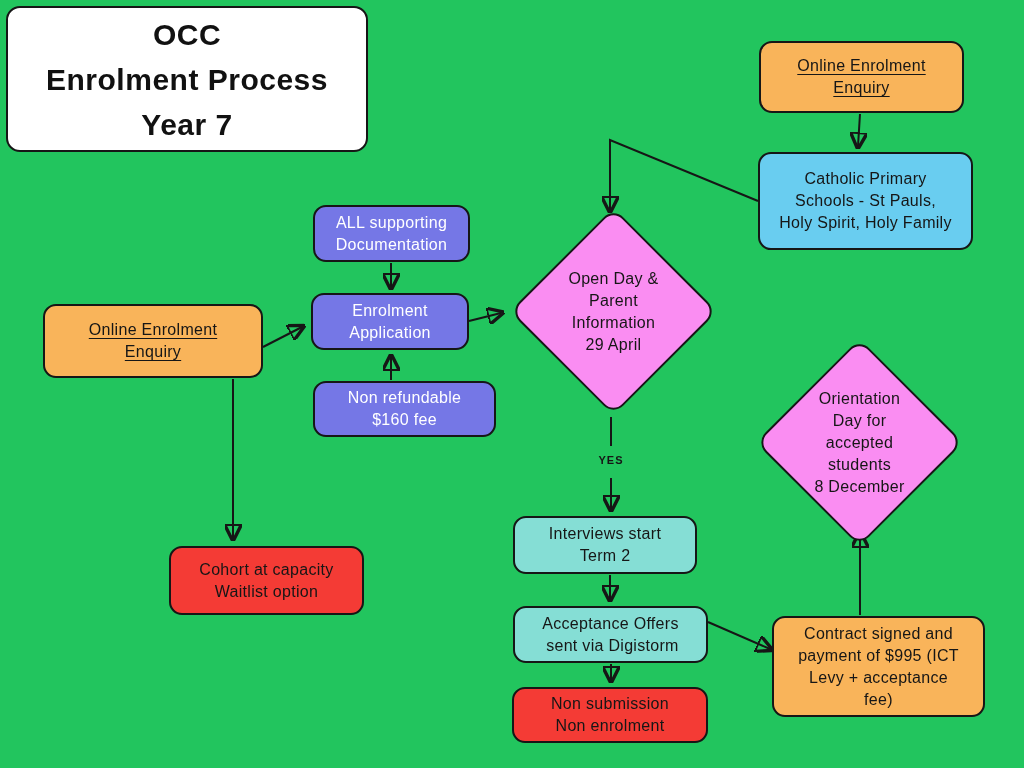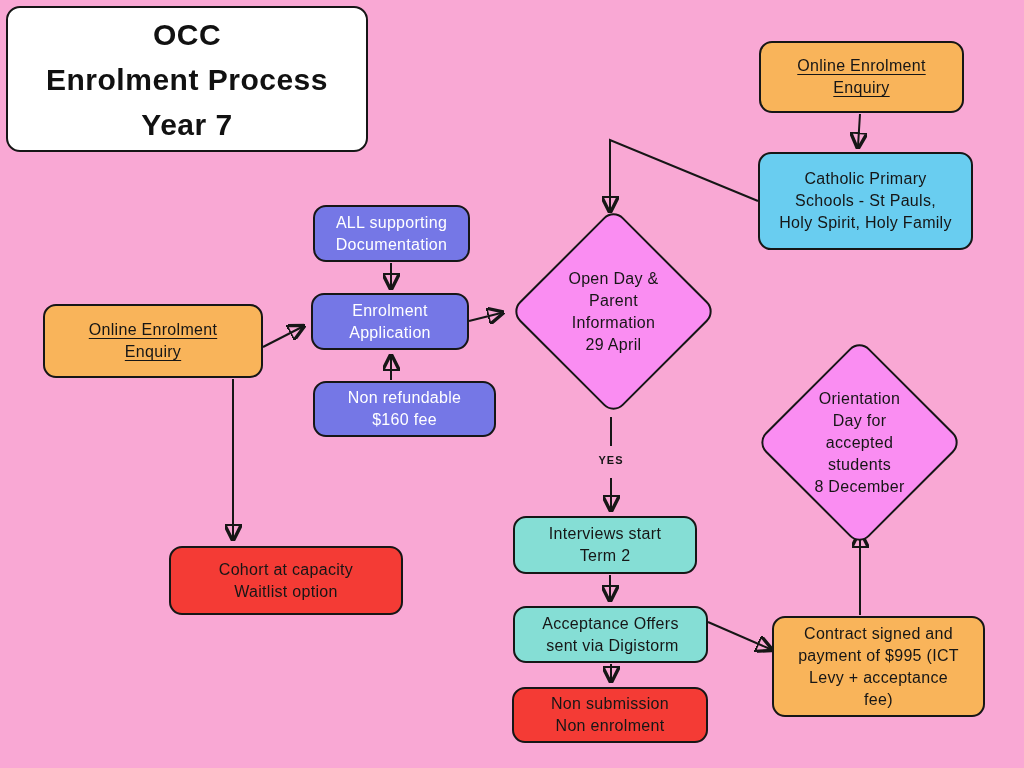--- a/index.html
+++ b/index.html
@@ -1,19 +1,19 @@
 <!DOCTYPE html>
 <html><head>
 <meta charset="utf-8">
 <style>
   html,body{margin:0;padding:0;}
   body{font-family:"Liberation Sans","DejaVu Sans",sans-serif;}
   #canvas{
     position:relative;width:1024px;height:768px;overflow:hidden;
-    background:#f9a8d4;
+    background:#22c55e;
   }
   .node{
     position:absolute;box-sizing:border-box;
     border:2px solid #161616;border-radius:13px;
     display:flex;align-items:center;justify-content:center;
     text-align:center;
   }
   .node-text{
     white-space:pre-line;font-size:16px;line-height:22px;
     color:#161616;letter-spacing:0.3px;
@@ -128,21 +128,21 @@
   <div class="node" style="left: 513px; top: 606px; width: 195px; height: 57px; background-color: rgb(133, 222, 213); text-align: right;">
     <span class="node-text">Acceptance Offers
 sent via Digistorm</span>
   </div>
 
   <div class="node" style="left: 512px; top: 687px; width: 196px; height: 56px; background-color: rgb(244, 59, 53);">
     <span class="node-text">Non submission
 Non enrolment</span>
   </div>
 
-  <div class="node" style="left: 169px; top: 546px; width: 234px; height: 69px; background-color: rgb(244, 59, 53);">
+  <div class="node" style="left: 169px; top: 546px; width: 195px; height: 69px; background-color: rgb(244, 59, 53);">
     <span class="node-text">Cohort at capacity
 Waitlist option</span>
   </div>
 
   <div class="diamond" style="left: 786px; top: 369px; background-color: rgb(250, 141, 242);">
     <span class="diamond-label">Orientation
 Day for
 accepted
 students
 8 December</span>

